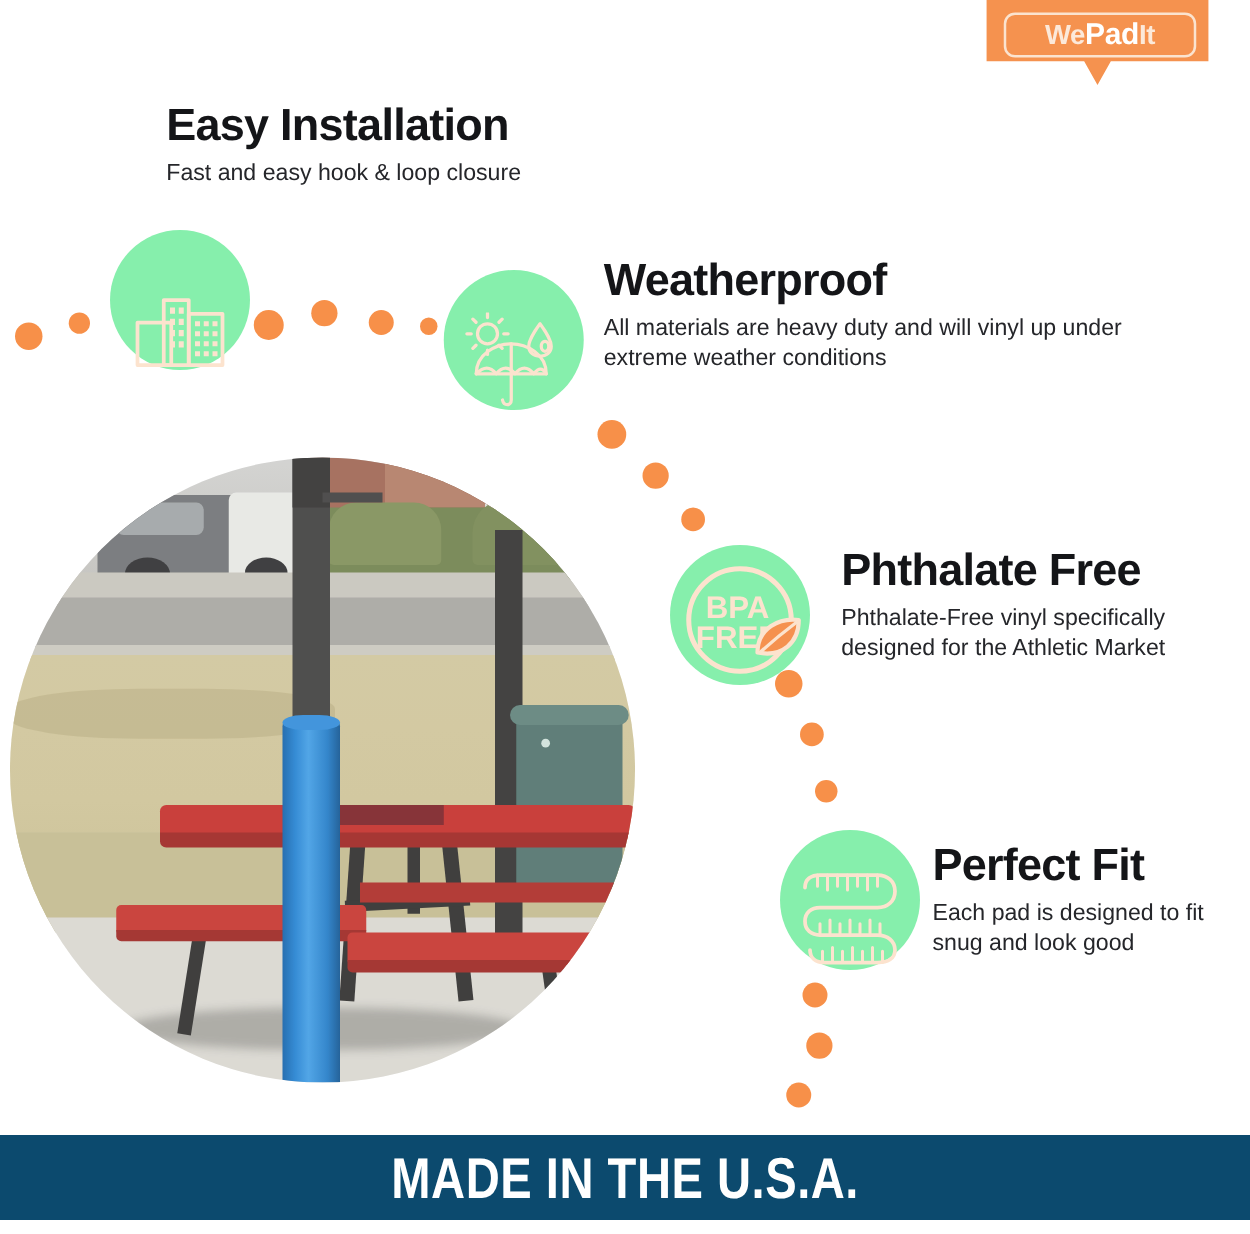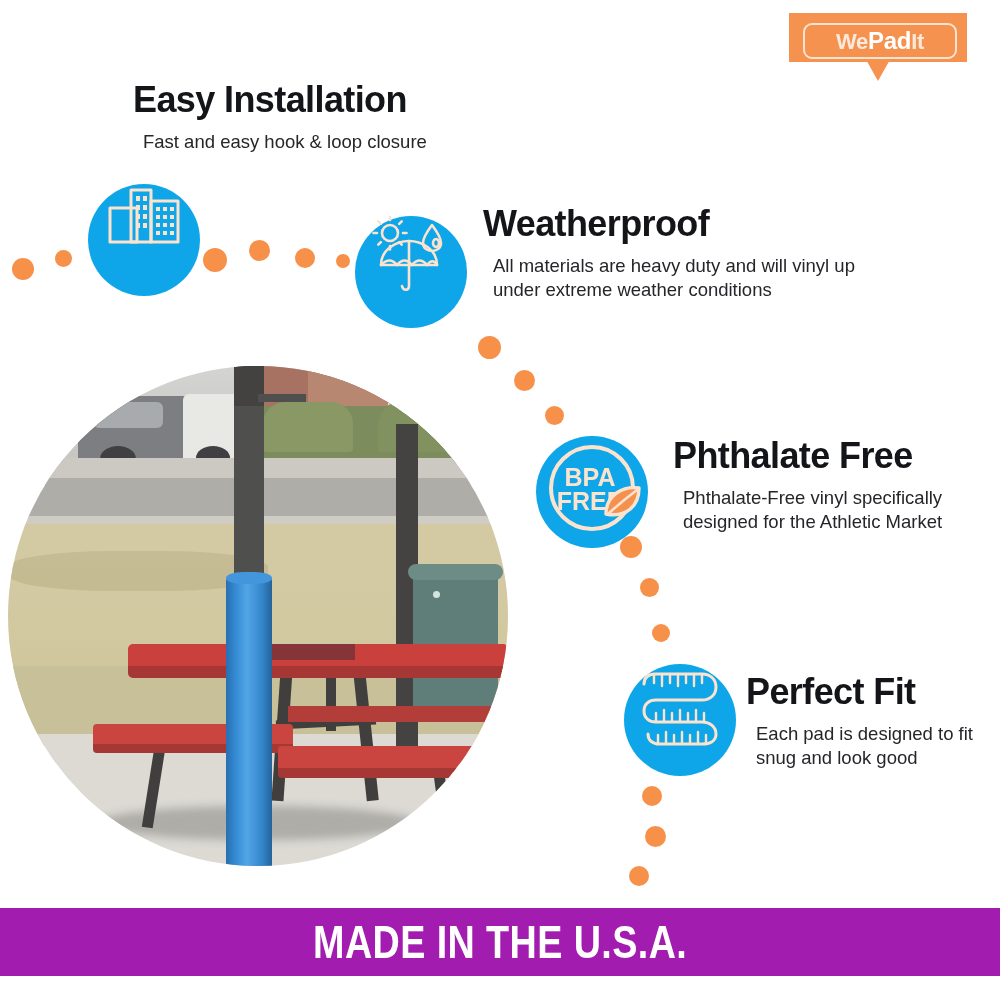--- a/index.html
+++ b/index.html
@@ -6,21 +6,21 @@
   body{
     width:1000px;height:987px;
     background:#ffffff;
     font-family:"Liberation Sans", sans-serif;
     overflow:hidden;
     position:relative;
   }
   .canvas{position:relative;width:1000px;height:987px;overflow:hidden;background:#fff;}
 
   
-  .logo-wrap{position:absolute;left:789px;top:13px;width:182px;height:68px;text-decoration:underline;}
+  .logo-wrap{position:absolute;left:789px;top:0px;width:182px;height:68px;text-decoration:underline;}
   .logo-shape{
     position:absolute;left:0;top:0;width:178px;height:68px;
     background:#F5924F;
     clip-path:polygon(0% 0%, 100% 0%, 100% 72%, 56% 72%, 50% 100%, 44% 72%, 0% 72%);
   }
   .logo-box{
     position:absolute;left:14px;top:10px;width:150px;height:32px;
     border:2.5px solid #FBE3CF;border-radius:9px;
     display:flex;align-items:center;justify-content:center;
   }
@@ -30,35 +30,35 @@
   .lg-it{color:#FCE9DA;font-weight:700;}
 
   
   .blk{position:absolute;}
   .h-title{
     font-size:36px;font-weight:800;color:#141518;
     letter-spacing:-0.6px;line-height:1.1;margin:0 0 6px 0;white-space:nowrap;
   }
   .h-sub{
     font-size:18.5px;font-weight:400;color:#25262A;
-    line-height:1.33;margin:10px;
+    line-height:1.33;margin:0;
   }
 
   #blk-easy{left:133px;top:80px;width:520px;}
   #blk-weather{left:483px;top:204px;width:430px;}
   #blk-phth{left:673px;top:436px;width:300px;}
   #blk-fit{left:746px;top:672px;width:250px;}
 
   
   .dot{position:absolute;border-radius:50%;background:#F79049;}
 
   
   .icircle{
-    position:absolute;border-radius:50%;background:#0ea5e9;
-    display:flex;align-items:flex-start;justify-content:center;
+    position:absolute;border-radius:50%;background:#86efac;
+    display:flex;align-items:flex-end;justify-content:center;
   }
 
   
   .photo{
     position:absolute;left:8px;top:366px;width:500px;height:500px;
     border-radius:50%;overflow:hidden;
   }
   .ph-layer{position:absolute;}
   .ph-sky{left:0;top:0;width:500px;height:120px;background:linear-gradient(#cfcfcd,#bdbcb8);}
   .ph-brick{left:240px;top:0;width:150px;height:58px;background:#9d6350;}
@@ -105,21 +105,21 @@
     left:218px;top:208px;width:46px;height:292px;
     background:linear-gradient(90deg,#0f5fa8 0%,#1f7fd0 22%,#3f9ce4 45%,#1e79c6 78%,#0d528f 100%);
     border-radius:7px 7px 0 0;
   }
   .ph-padtop{left:218px;top:206px;width:46px;height:12px;background:#2e8ad8;border-radius:50%/70%;}
   .ph-veil{left:0;top:0;width:500px;height:500px;background:rgba(255,255,255,.10);}
 
   
   .usa-banner{
     position:absolute;left:0;top:908px;width:1000px;height:68px;
-    background:#a21caf;display:flex;align-items:center;justify-content:center;
+    background:#0c4a6e;display:flex;align-items:center;justify-content:center;
   }
   .usa-text{
     color:#FFFFFF;font-size:46px;font-weight:800;letter-spacing:0.5px;
     transform:scaleX(.82);transform-origin:center;white-space:nowrap;
   }
 </style>
 </head>
 <body>
 
 <div class="canvas">

